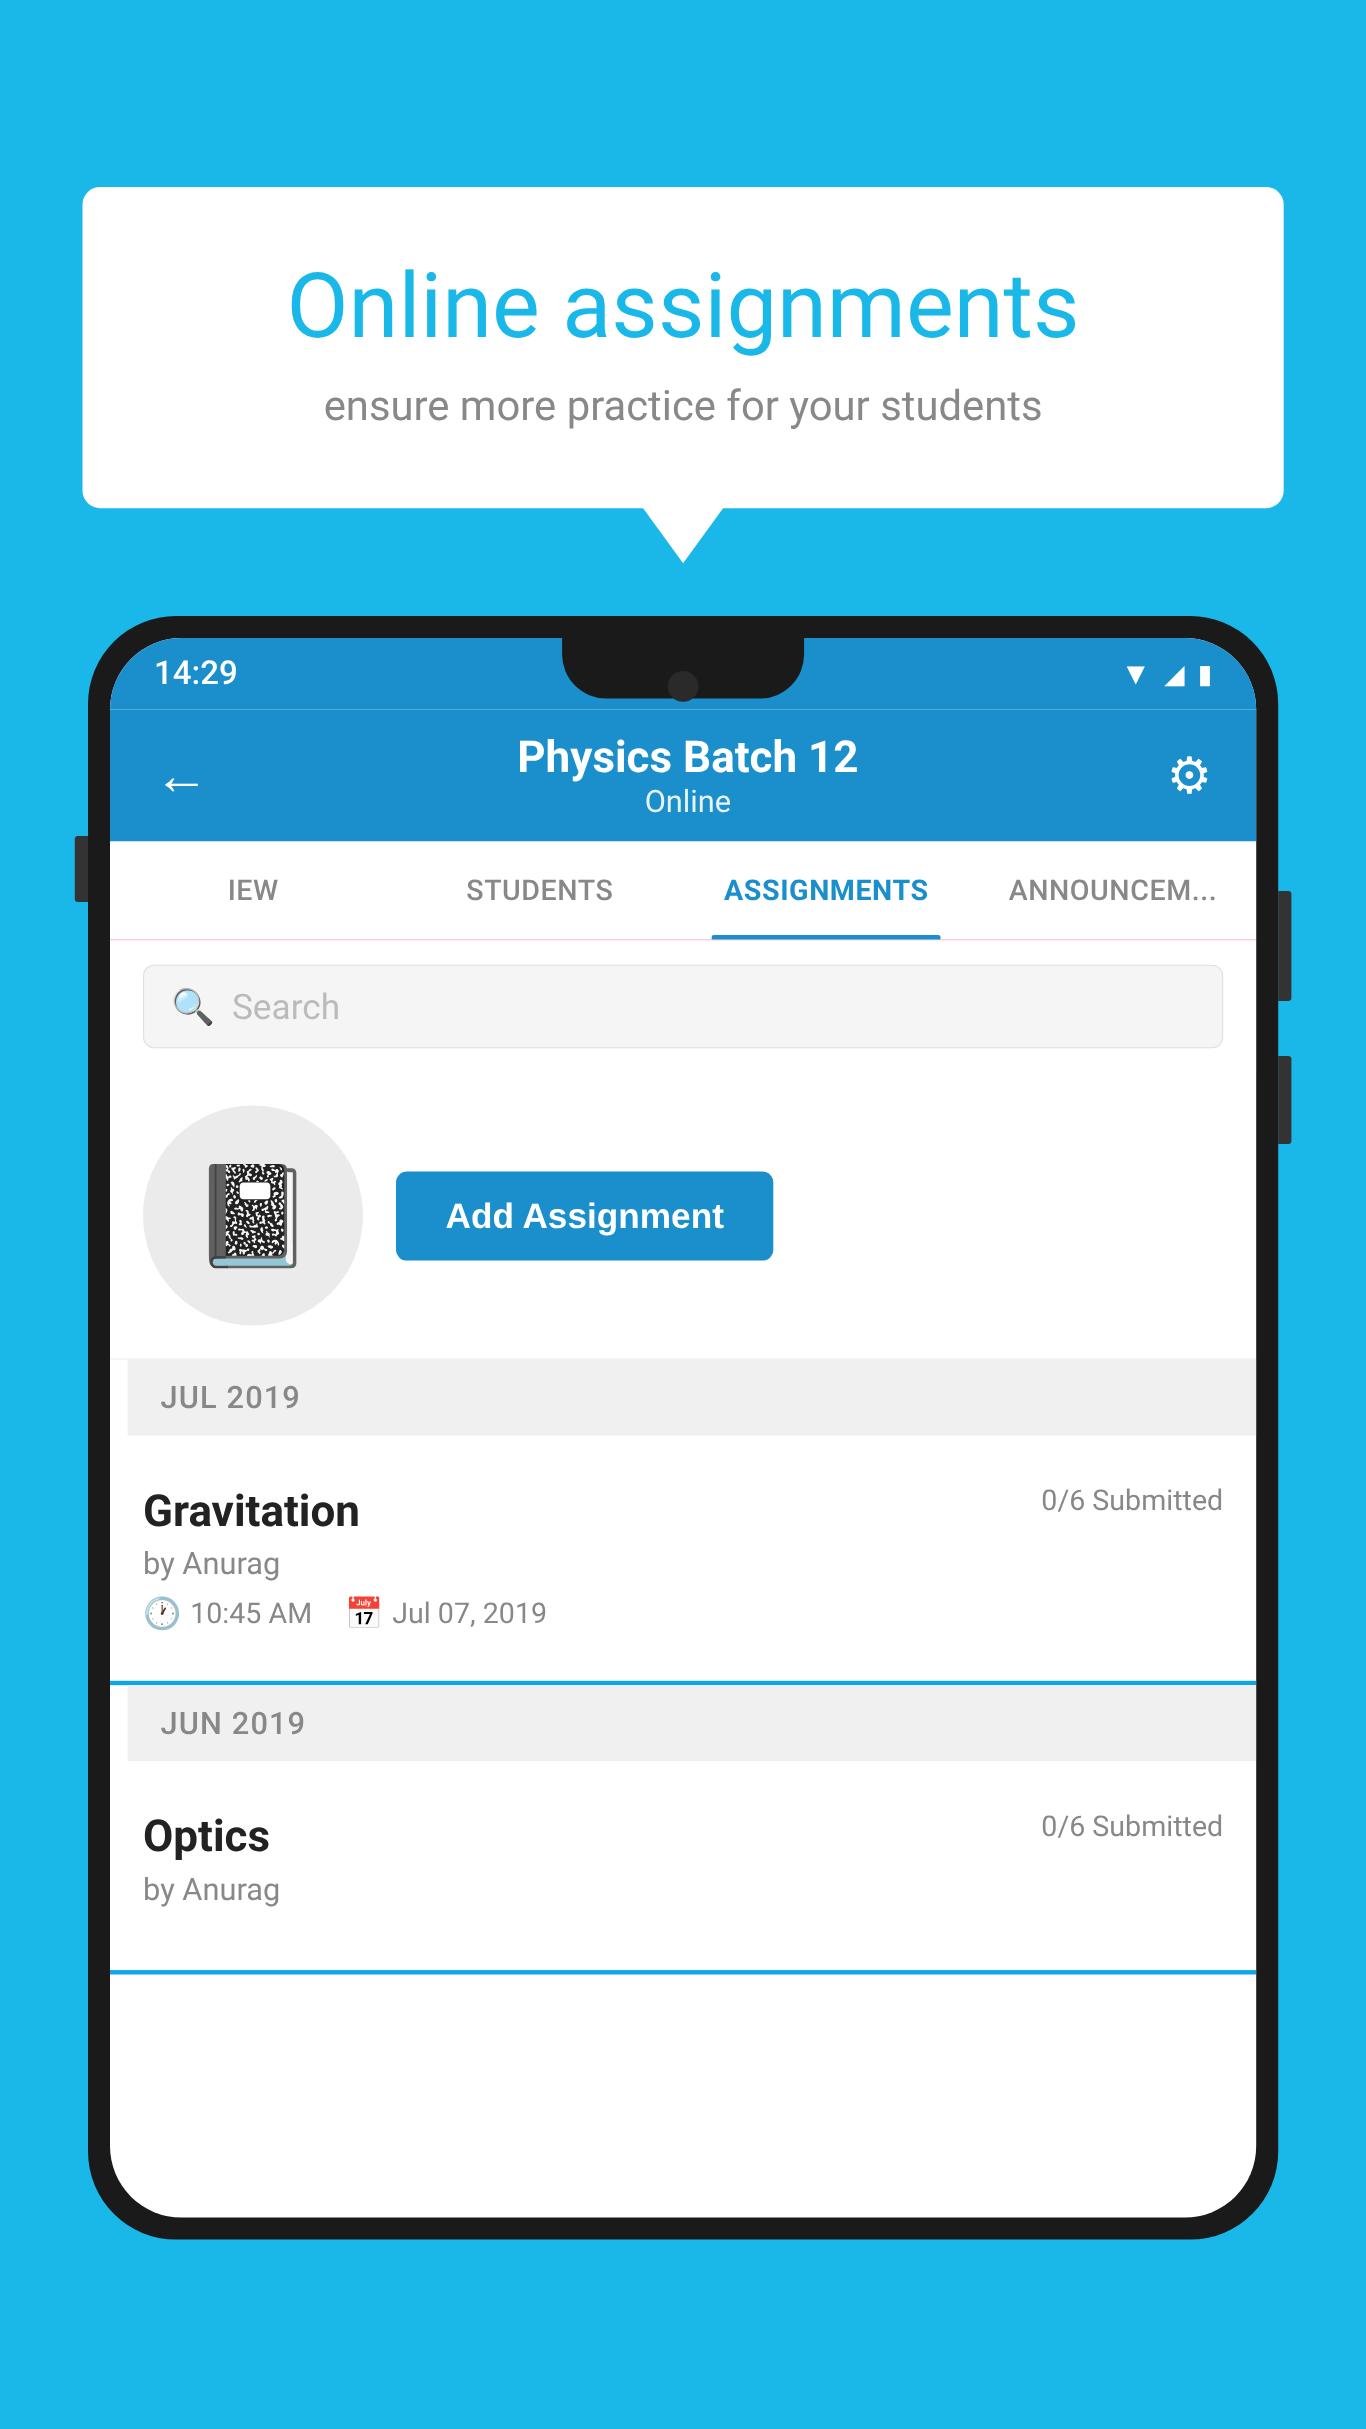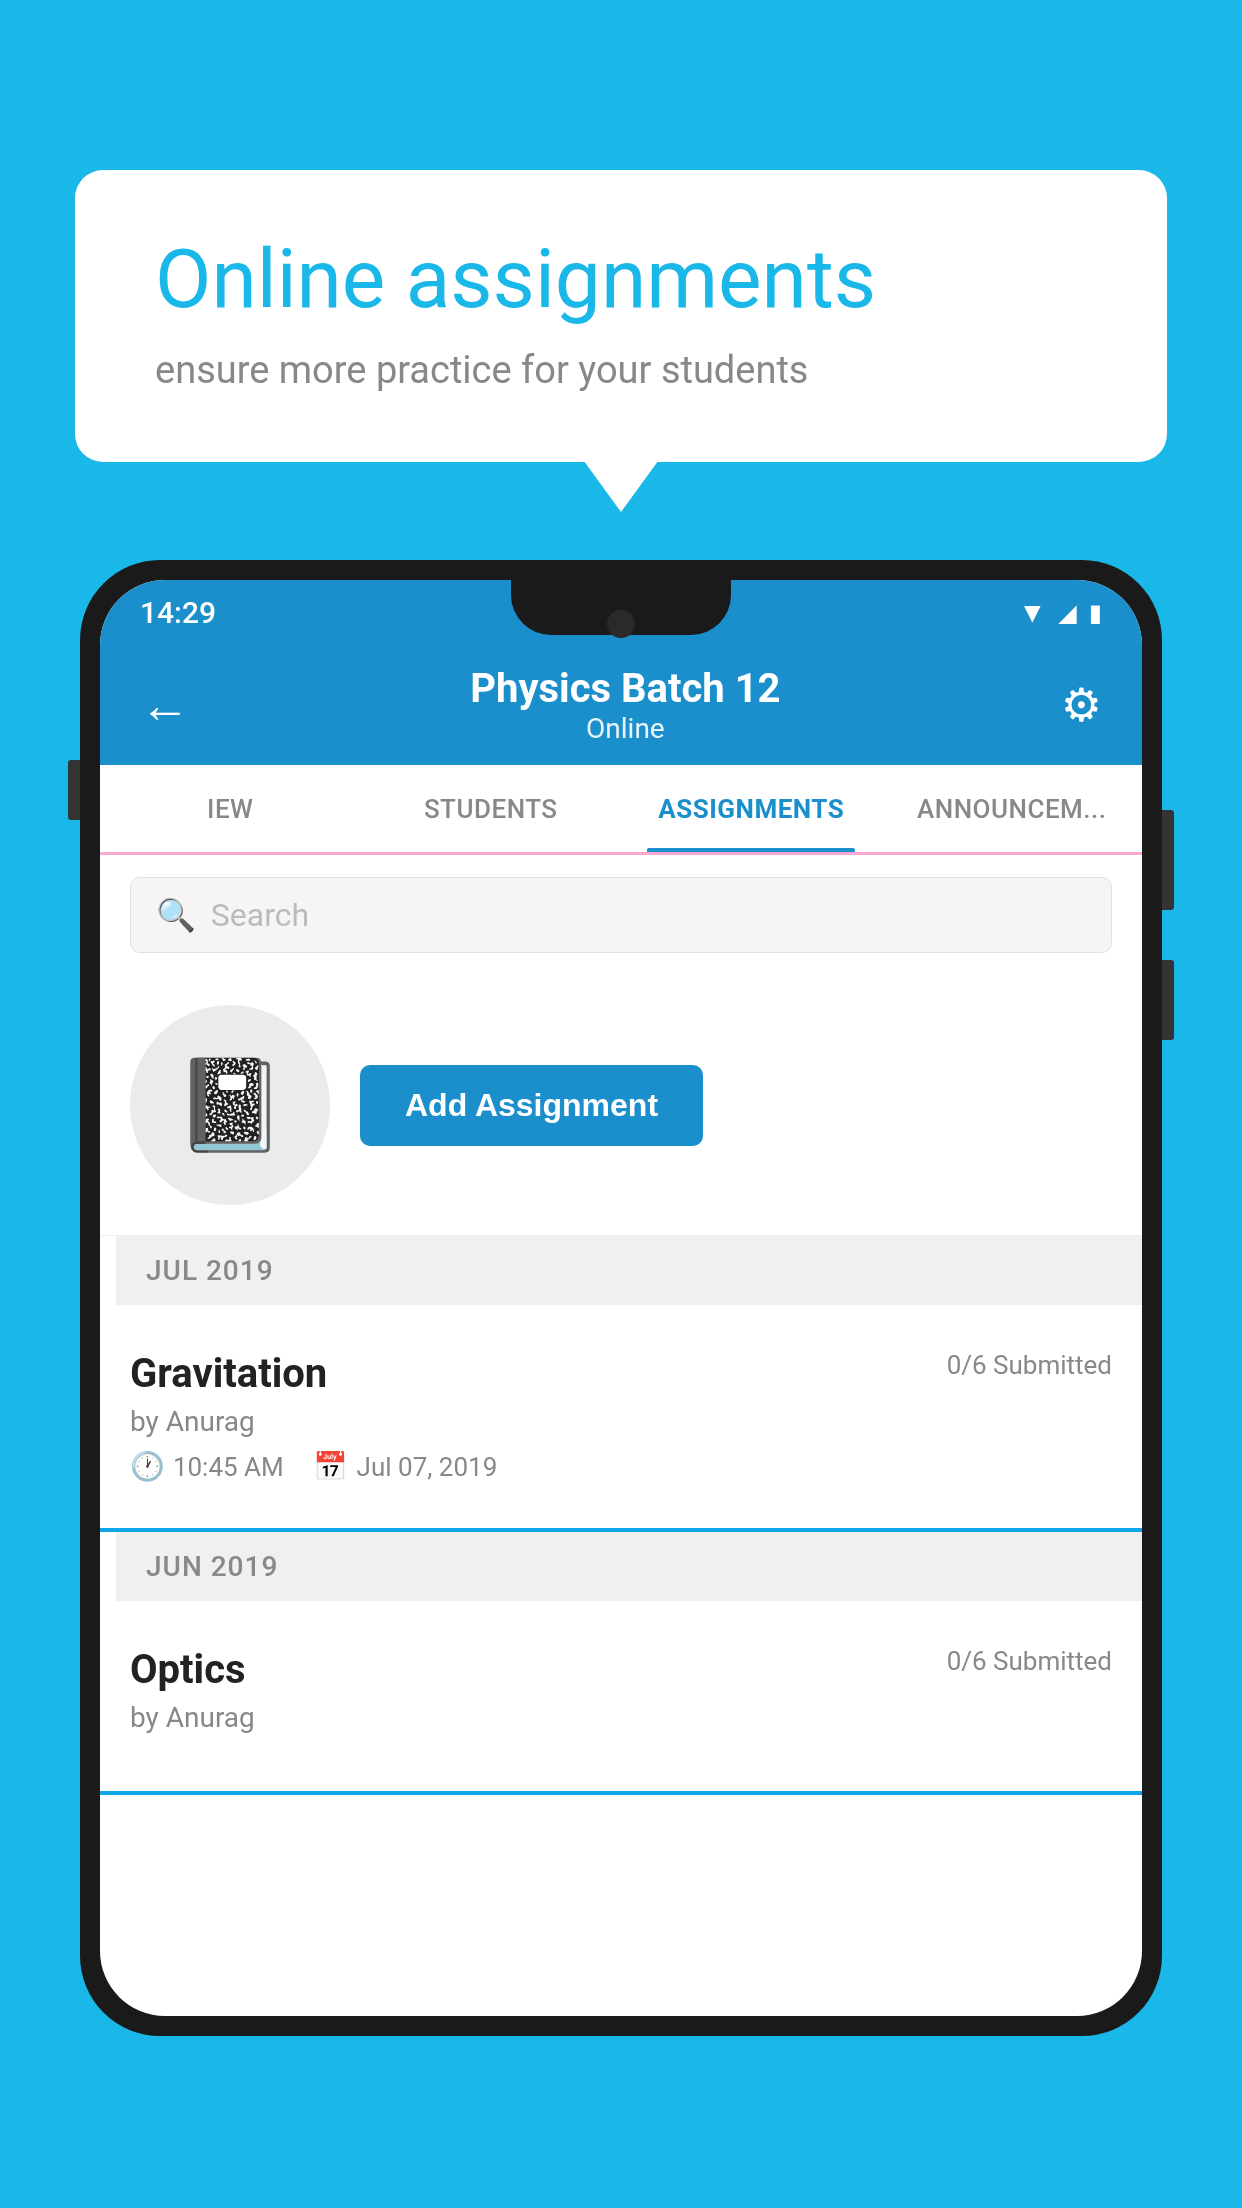--- a/index.html
+++ b/index.html
@@ -16,22 +16,23 @@
     
     .speech-bubble-container {
       position: absolute;
       top: 170px;
       left: 75px;
       right: 75px;
     }
 
     .speech-bubble {
       background: white;
-      border-radius: 28px;
+      border-radius: 16px;
       padding: 60px 80px 70px;
+      text-align: center;
       position: relative;
     }
 
     .speech-bubble::after {
       content: '';
       position: absolute;
       bottom: -50px;
       left: 50%;
       transform: translateX(-50%);
       width: 0;
@@ -174,21 +175,21 @@
 
     .header-settings {
       color: white;
       font-size: 46px;
       cursor: pointer;
     }
 
     
     .tabs-bar {
       display: flex;
-      border-bottom: 3px solid #f9a8d4;
+      border-bottom: 1px solid #f9a8d4;
       background: white;
       height: 90px;
     }
 
     .tab-item {
       flex: 1;
       display: flex;
       align-items: center;
       justify-content: center;
       font-size: 26px;

